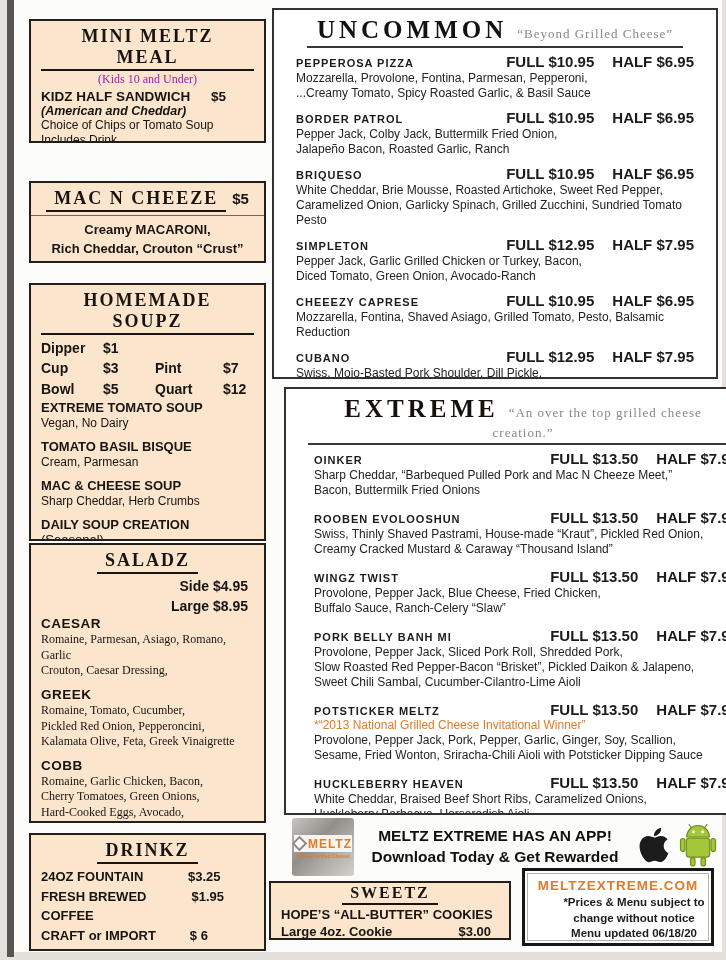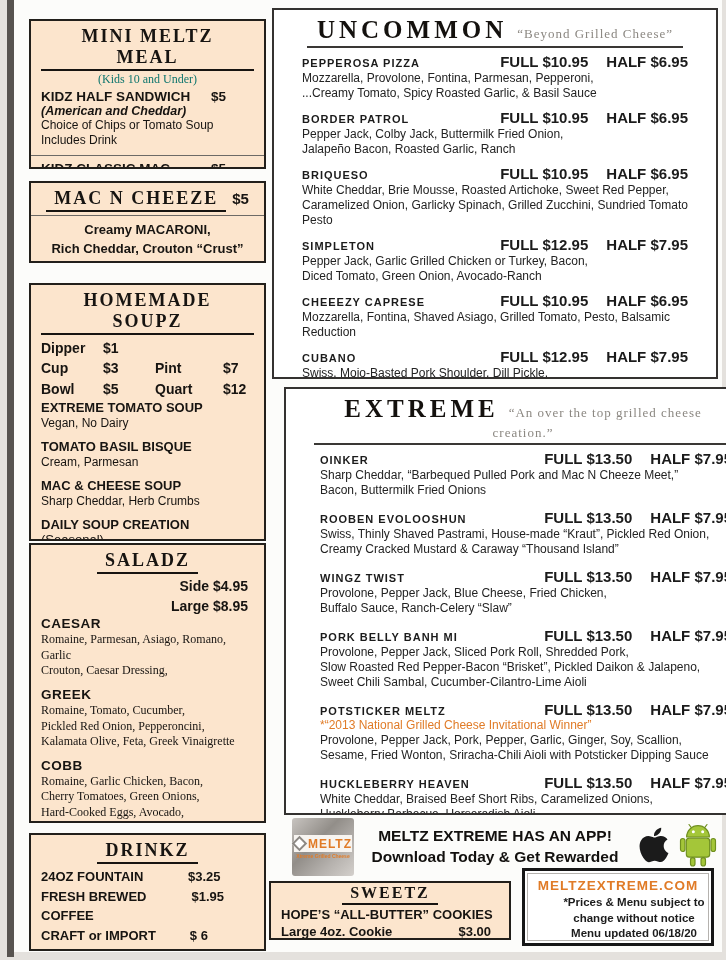--- a/index.html
+++ b/index.html
@@ -8,28 +8,28 @@
     background:#e4e1dd;
     font-family:"Liberation Sans",sans-serif;
     -webkit-font-smoothing:antialiased;
   }
   .page{position:absolute;left:13px;top:0;width:709px;height:952px;background:#fcfcfa;}
   .spine{position:absolute;left:7px;top:0;width:7px;height:957px;background:#57534f;}
 
   .box{position:absolute;box-sizing:border-box;background:#fce5cd;border:2px solid #221f1b;
        padding:3px 10px;overflow:hidden;color:#171411;}
   .wbox{position:absolute;box-sizing:border-box;background:#ffffff;border:2px solid #343230;
-       padding:3px 28px;overflow:hidden;color:#1b1b1b;}
+       padding:3px 22px;overflow:hidden;color:#1b1b1b;}
 
   .hand{font-family:cursive;}
   .box-title{text-align:center;margin:2px 0 3px;}
   .box-title .u{display:inline-block;border-bottom:2px solid #171411;padding:0 8px 1px;
       font-weight:700;font-size:18px;letter-spacing:2px;}
   .title-price{font-weight:700;font-size:15px;font-family:"Liberation Sans",sans-serif;letter-spacing:0;margin-left:6px;}
-  .sub-hand{text-align:center;color:#0f766e;font-size:12px;margin-top:-2px;}
+  .sub-hand{text-align:center;color:#a21caf;font-size:12px;margin-top:-2px;}
 
   .kitem-head{display:flex;justify-content:space-between;font-weight:700;font-size:13.5px;margin-top:2px;}
   .kprice{padding-right:28px;}
   .italic-note{font-weight:700;font-style:italic;font-size:12.5px;}
   .plain{font-size:12px;line-height:1.28;white-space:pre-line;}
   .divider{border-top:1.5px solid #6d6a66;margin:6px -10px 5px;}
 
   .center-bold{text-align:center;font-weight:700;font-size:13px;line-height:1.45;white-space:pre-line;margin-top:4px;}
 
   .soup-grid{display:grid;grid-template-columns:62px 52px 68px 1fr;font-weight:700;font-size:14px;line-height:1.45;}
@@ -78,21 +78,21 @@
       text-align:center;padding-top:7px;color:#1c1c1c;}
   .weburl{color:#e07b27;font-weight:700;font-size:13.5px;letter-spacing:1px;}
   .webnotes{font-size:11.5px;font-weight:600;line-height:1.35;white-space:pre-line;margin-top:2px;padding-left:32px;}
 </style>
 </head>
 <body>
 
 <div class="page"></div>
 <div class="spine"></div>
 
-<div class="box" style="left:29px;top:19px;width:237px;height:150px;">
+<div class="box" style="left:29px;top:19px;width:237px;height:124px;">
   <div class="box-title hand"><span class="u">MINI MELTZ MEAL</span></div>
   <div class="sub-hand hand">(Kids 10 and Under)</div>
   <div>
     <div class="kitem-head">
       <span>KIDZ HALF SANDWICH</span>
       <span class="kprice">$5</span>
     </div>
     <div class="italic-note">(American and Cheddar)</div>
     <div class="plain">Choice of Chips or Tomato Soup
 Includes Drink</div>

